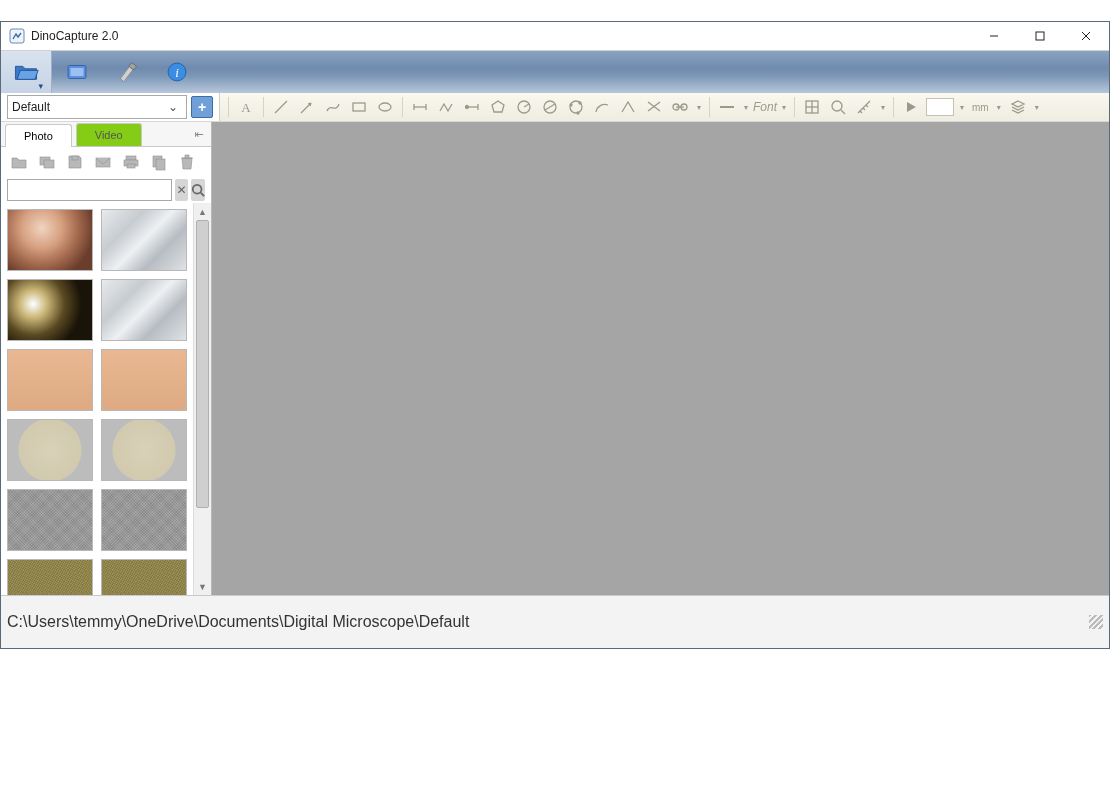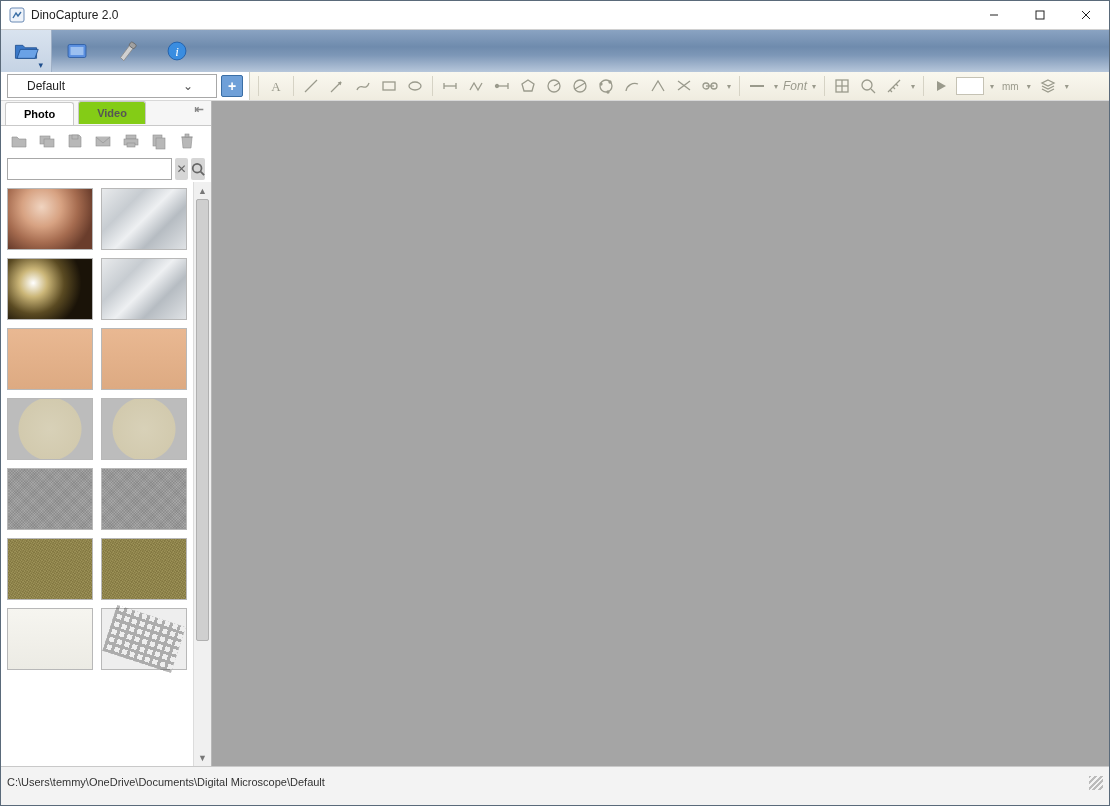--- a/index.html
+++ b/index.html
@@ -1,66 +1,66 @@
 <!DOCTYPE html>
 <html><head>
 <meta charset="utf-8">
 <style>
 html,body{margin:0;padding:0;font-family:"Segoe UI",Tahoma,sans-serif;font-size:12px;color:#222;background:#fff;user-select:none;}
-.window{width:1110px;height:806px;border:1px solid #5a6a7a;box-sizing:border-box;display:flex;flex-direction:column;background:#fff;position:relative;}
+.window{width:1110px;height:628px;border:1px solid #5a6a7a;box-sizing:border-box;display:flex;flex-direction:column;background:#fff;position:relative;margin-top:21px;}
 
 .titlebar{height:28px;background:#fff;display:flex;align-items:center;border-bottom:1px solid #d0d0d0;}
 .titlebar .app-icon{width:16px;height:16px;margin:0 6px 0 8px;display:inline-flex;}
 .titlebar .title{font-size:12px;}
 .titlebar .spacer{flex:1;}
 .win-btn{width:46px;height:28px;display:flex;align-items:center;justify-content:center;}
 .win-btn svg{width:10px;height:10px;}
 
 .main-toolbar{height:42px;background:linear-gradient(#8aa3c2,#6f8bad 40%,#7d97b7 60%,#b7c7db);display:flex;align-items:center;}
 .tool-tab{width:50px;height:42px;display:flex;align-items:center;justify-content:center;position:relative;}
 .tool-tab.active{background:linear-gradient(#d9e3ef,#c5d3e4);border-right:1px solid #9fb0c6;}
 .tool-tab svg{width:26px;height:26px;}
 
 .profile-row{height:28px;background:#fff;display:flex;align-items:center;border-bottom:1px solid #d8d8d8;}
-.profile-select{height:22px;width:170px;margin-left:6px;border:1px solid #a8a8a8;background:#fff;display:flex;align-items:center;padding:0 19px;font-size:12px;}
+.profile-select{height:22px;width:170px;margin-left:6px;border:1px solid #a8a8a8;background:#fff;display:flex;align-items:center;padding:0 4px;font-size:12px;}
 .profile-select .sel-text{flex:1;}
 .profile-select .chev{width:18px;text-align:center;color:#555;}
 .add-profile{width:20px;height:20px;margin-left:4px;border:1px solid #3a6ea5;background:#6fa0d8;color:#fff;display:flex;align-items:center;justify-content:center;font-weight:bold;font-size:14px;border-radius:2px;}
 .drawing-toolbar{flex:1;height:28px;margin-left:6px;background:linear-gradient(#faf8ef,#efece0);border-left:1px solid #cfcfc2;display:flex;align-items:center;padding:0 6px;gap:4px;}
 .dtool{width:22px;height:22px;display:flex;align-items:center;justify-content:center;color:#9a9a8c;}
 .dtool svg{width:16px;height:16px;stroke:#9a9a8c;fill:none;stroke-width:1.3;}
 .dsep{width:1px;height:20px;background:#d6d3c5;margin:0 2px;}
 .drop{width:8px;display:flex;align-items:center;justify-content:center;color:#9a9a8c;font-size:8px;}
 .unit{font-size:10px;color:#9a9a8c;padding:0 2px;}
 .swatch{width:26px;height:16px;background:#fff;border:1px solid #c5c2b4;}
 
 .body{flex:1;display:flex;min-height:0;}
 
 .left-panel{width:210px;border-right:1px solid #b8b8b8;display:flex;flex-direction:column;background:#fff;}
-.tabs-row{height:24px;display:flex;align-items:flex-start;border-bottom:1px solid #c9c9c9;background:#f6f6f6;font-weight:bold;}
+.tabs-row{height:24px;display:flex;align-items:center;border-bottom:1px solid #c9c9c9;background:#f6f6f6;}
 .tab{height:22px;padding:0 18px;font-size:11px;display:flex;align-items:center;border:1px solid #c9c9c9;border-bottom:none;background:#84cc16;color:#555;margin-left:4px;border-radius:3px 3px 0 0;}
 .tab.active{background:#fff;color:#000;position:relative;top:1px;}
 .tabs-row .collapse{margin-left:auto;margin-right:4px;width:16px;height:16px;color:#888;font-size:11px;display:flex;align-items:center;justify-content:center;}
 .panel-tools{height:30px;display:flex;align-items:center;gap:8px;padding:0 8px;}
 .panel-tools .pt{width:20px;height:20px;color:#8f8f8f;display:flex;align-items:center;justify-content:center;}
 .panel-tools .pt svg{width:18px;height:18px;fill:#b8b8b8;stroke:#8f8f8f;stroke-width:0.6;}
 .search-row{height:26px;display:flex;align-items:center;padding:0 6px;gap:3px;}
 .search-input{flex:1;height:20px;border:1px solid #a8a8a8;padding:0 4px;font-size:12px;}
 .clear-btn,.search-btn{width:22px;height:22px;background:#d6d6d6;display:flex;align-items:center;justify-content:center;color:#666;border-radius:2px;}
 .thumbs-wrap{flex:1;display:flex;min-height:0;}
 .thumbs{flex:1;overflow:hidden;padding:6px;display:grid;grid-template-columns:repeat(2,1fr);gap:8px;align-content:start;}
 .thumb{height:60px;border:1px solid #b8b8b8;background:#ccc;background-size:cover;background-position:center;}
 .thumb-scroll{width:17px;background:#f0f0f0;border-left:1px solid #dcdcdc;display:flex;flex-direction:column;}
 .thumb-scroll .sbtn{height:17px;display:flex;align-items:center;justify-content:center;color:#777;font-size:9px;}
 .thumb-scroll .strack{flex:1;position:relative;}
 .thumb-scroll .sthumb{position:absolute;left:2px;right:2px;top:0;height:80%;background:#cfcfcf;border:1px solid #b0b0b0;border-radius:2px;}
 
 .canvas{flex:1;background:#a5a5a5;}
 
-.statusbar{height:20px;border-top:1px solid #c9c9c9;background:#f3f3f3;display:flex;align-items:flex-start;padding:9px 6px;font-size:11px;color:#333;}
+.statusbar{height:20px;border-top:1px solid #c9c9c9;background:#f3f3f3;display:flex;align-items:center;padding:16px 6px;font-size:16px;color:#333;}
 .statusbar .grip{margin-left:auto;width:14px;height:14px;background:repeating-linear-gradient(135deg,#bbb 0 2px,transparent 2px 4px);}
 
 .tx-ring{background:radial-gradient(circle at 40% 30%, #f0d4c0 0%, #d7a282 30%, #a56b4f 55%, #6a3d2c 80%);}
 .tx-crystal{background:linear-gradient(135deg,#e8eaec 0%,#c7ccd1 30%,#eef0f2 50%,#b6bcc2 70%,#dfe2e5 100%);}
 .tx-shiny{background:radial-gradient(circle at 30% 40%, #fff 0%, #cbb678 20%, #5a4a22 45%, #1a1308 70%), linear-gradient(120deg,#3a3320,#8a7840,#2a2414);}
 .tx-skin{background:linear-gradient(#e9b892,#ddaa82);}
 .tx-disc{background:radial-gradient(circle at 50% 50%, #d8d1b8 0%, #d2caae 60%, #bcbcbc 62%, #bcbcbc 100%);}
 .tx-noise1{background:repeating-linear-gradient(45deg,#c9c9c9 0 1px,#b8b8b8 1px 2px),repeating-linear-gradient(-45deg,#d2d2d2 0 1px,#c0c0c0 1px 2px);background-blend-mode:multiply;}
 .tx-noise2{background:repeating-linear-gradient(30deg,#c2bb8f 0 1px,#b3ab7d 1px 2px),repeating-linear-gradient(-60deg,#cdc69c 0 1px,#b9b184 1px 2px);background-blend-mode:multiply;}
 .tx-ruler{background:linear-gradient(#f6f5f0,#ecebe4);position:relative;}

